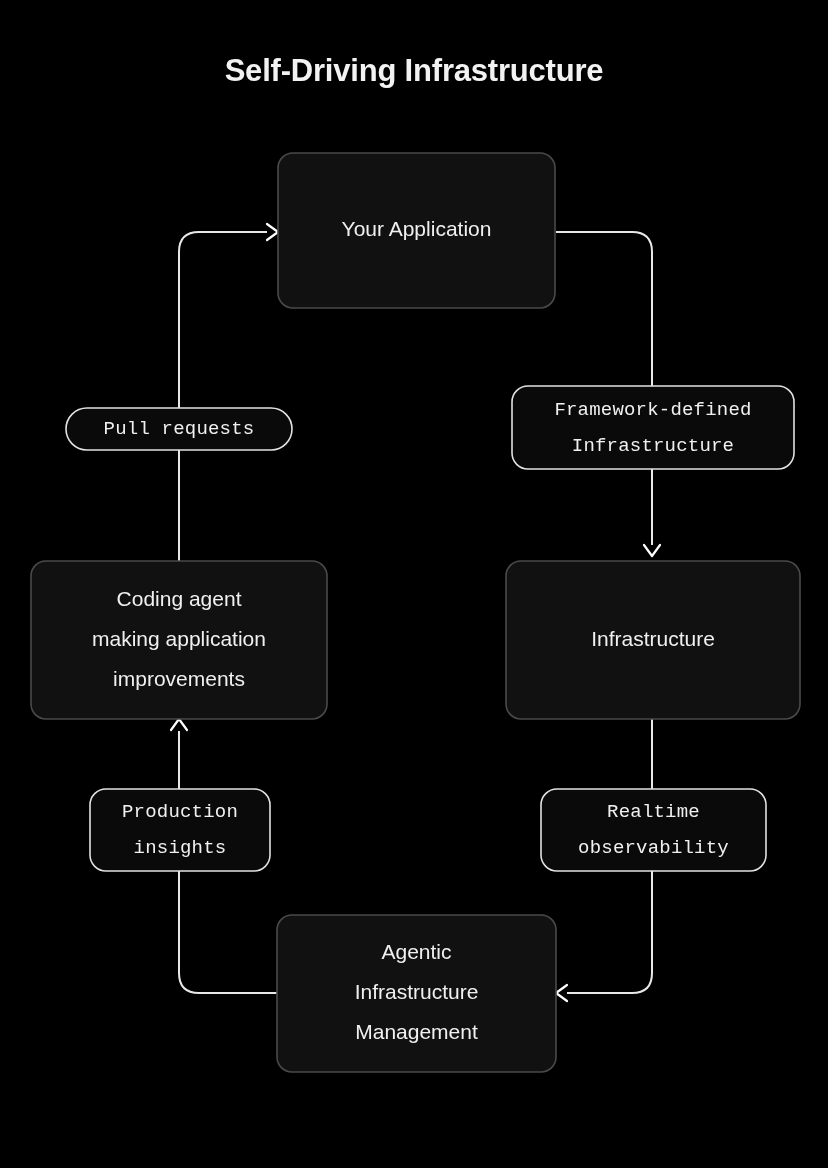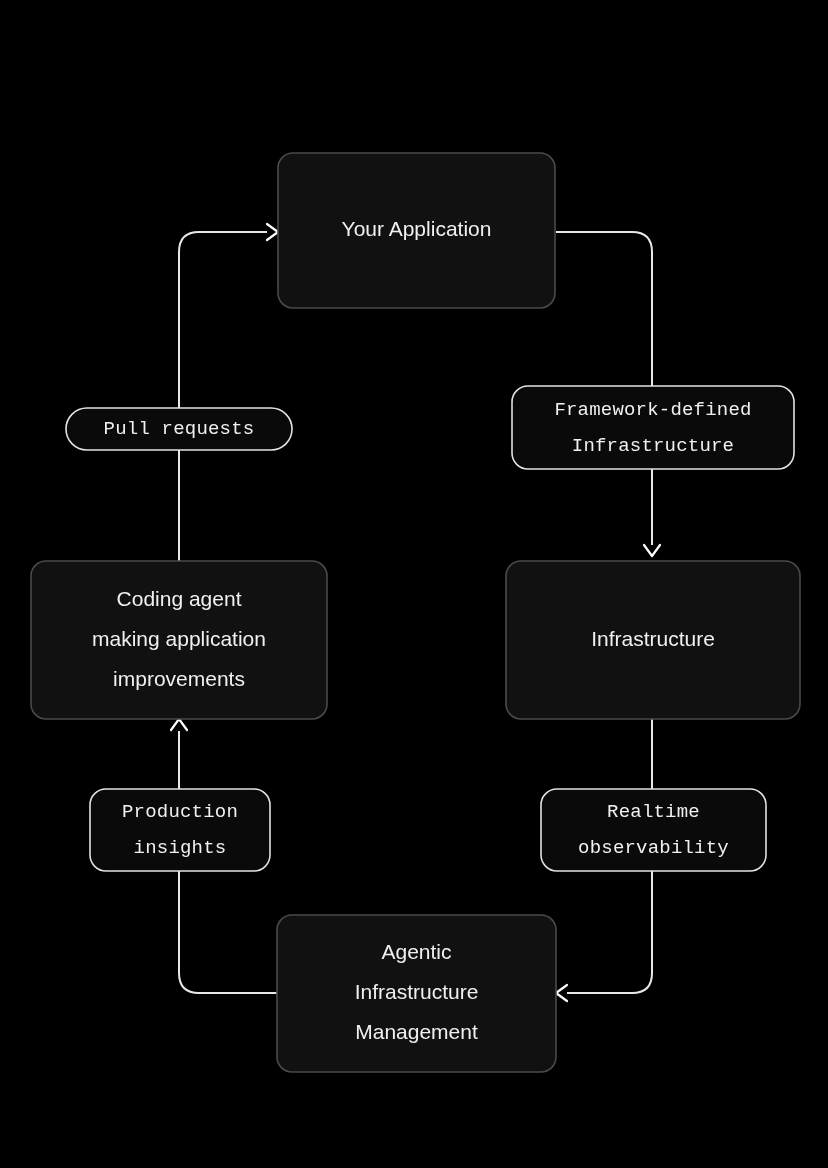--- a/index.html
+++ b/index.html
@@ -79,20 +79,21 @@
     text-anchor: middle;
     dominant-baseline: middle;
     letter-spacing: 0.2px;
   }
 </style>
 </head>
 <body>
 
 <div id="diagram-root">
 
+  <div id="page-title">Self-Driving Infrastructure</div>
 
   <svg id="flow-svg" viewBox="0 0 828 1168">
     <g id="edges-layer">
         <g>
           <path d="M 556 232 L 632 232 Q 652 232 652 252 L 652 386" class="edge-line"></path>
         </g>
         <g>
           <path d="M 652 469 L 652 545" class="edge-line"></path>
           <path d="M 644 545 L 652 556 L 660 545" class="edge-arrowhead"></path>
         </g>

